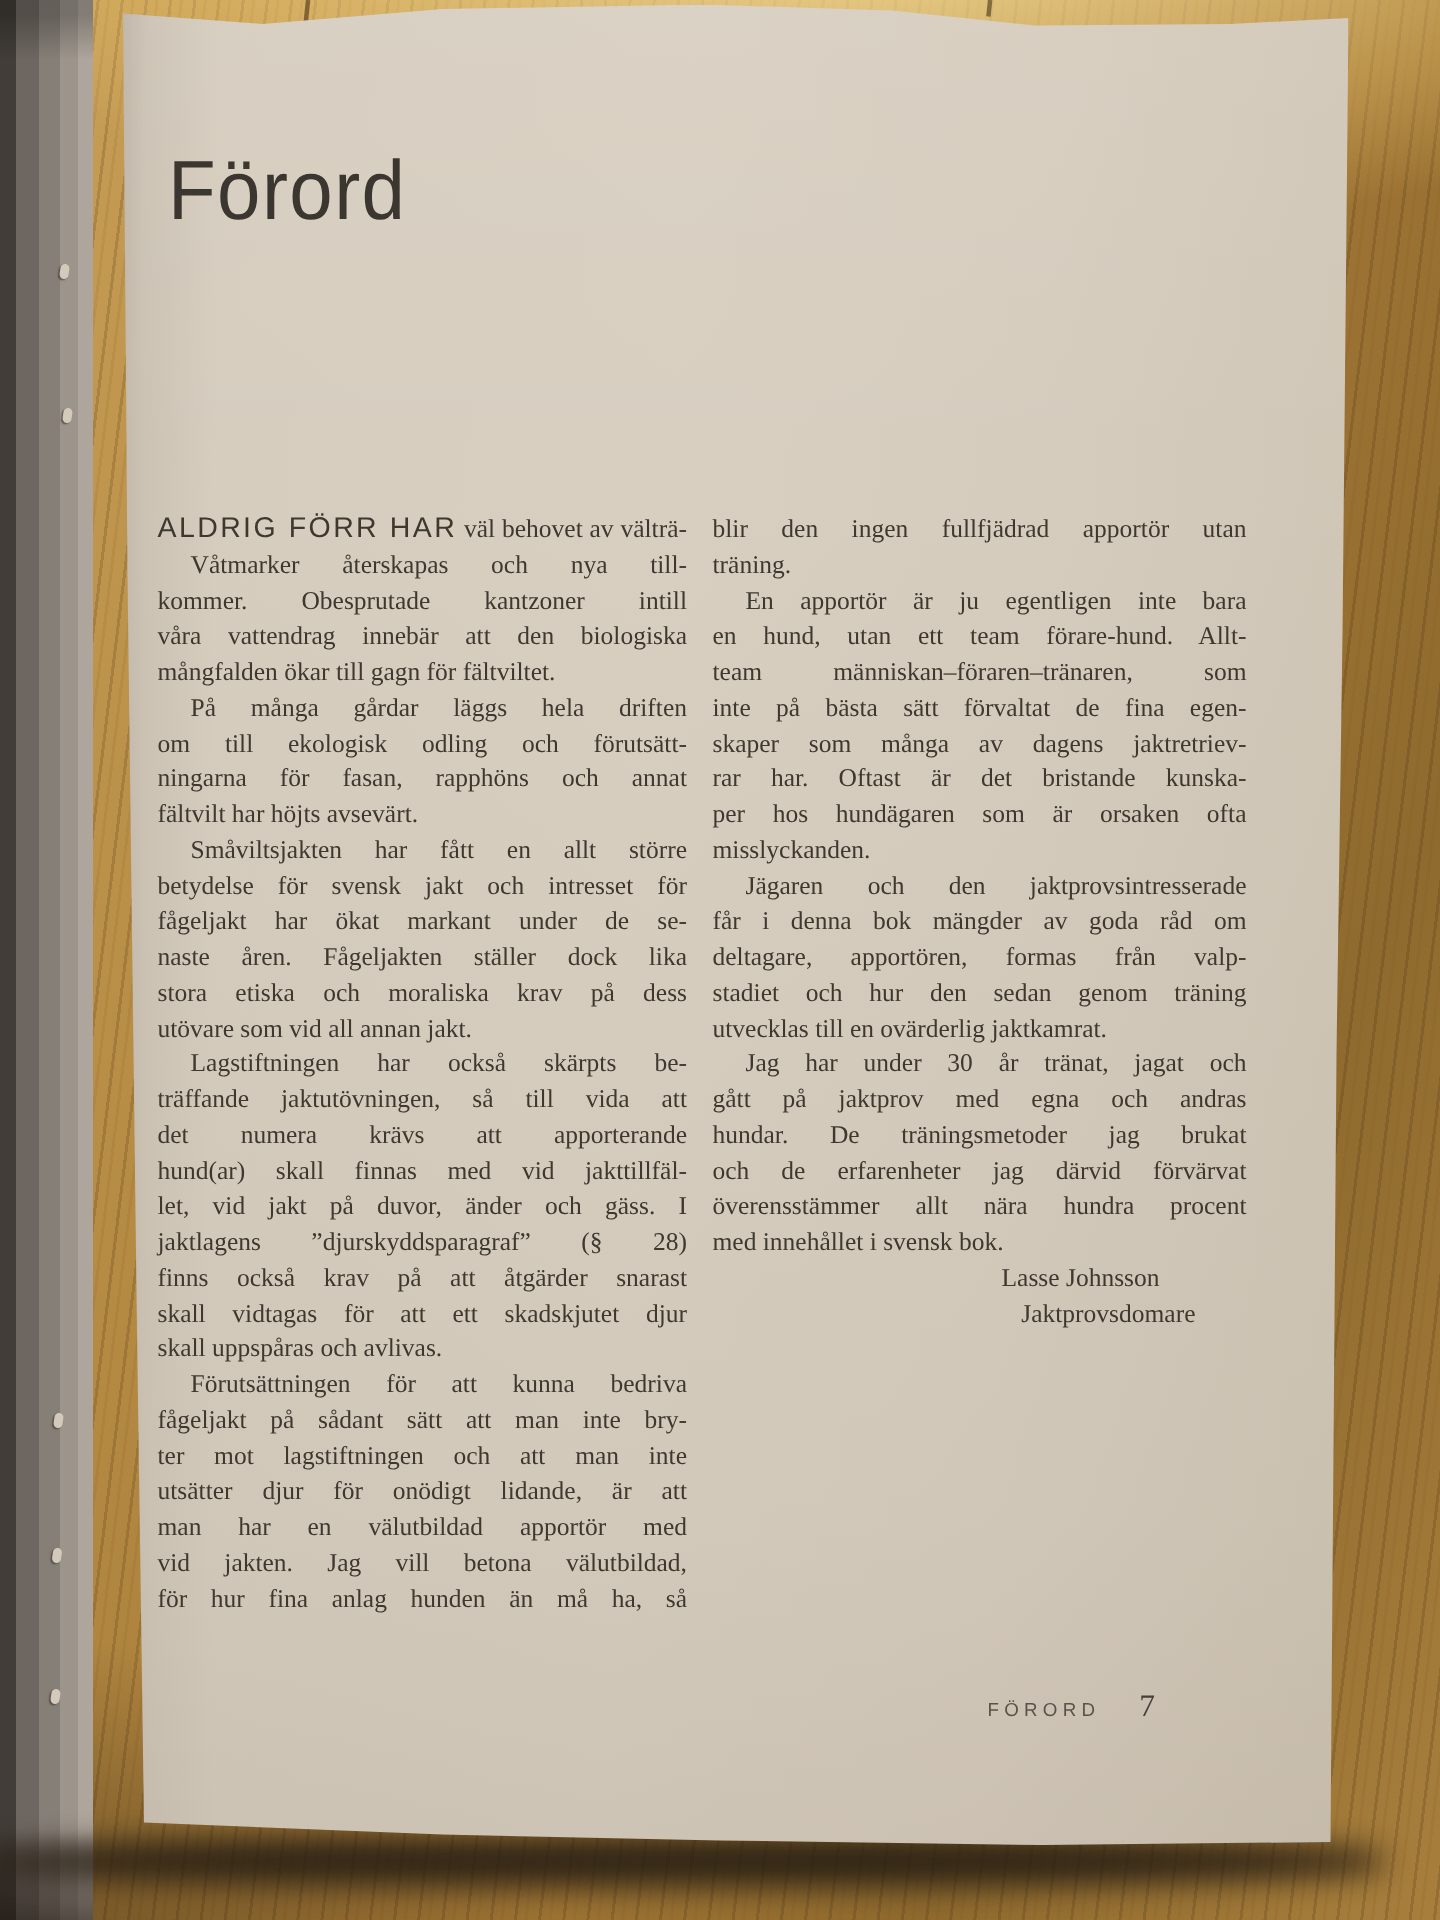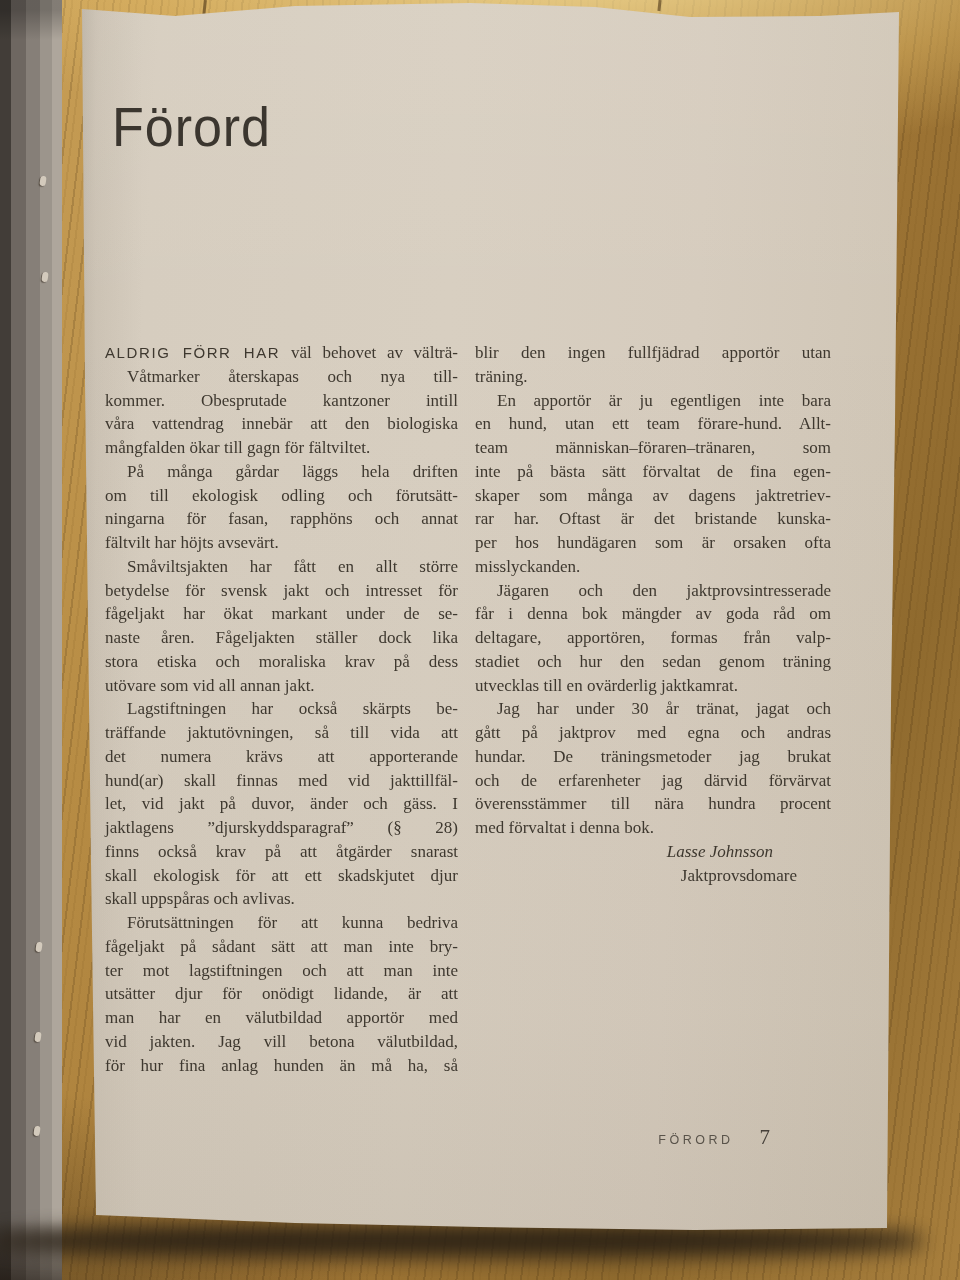--- a/index.html
+++ b/index.html
@@ -52,24 +52,24 @@
     position:absolute;left:55px;top:338px;width:726px;
     display:flex;gap:17px;
   }
   .col{width:353px;font-size:17px;line-height:23.75px;}
   .col-right{width:356px;}
   .line{text-align:justify;text-align-last:justify;text-justify:inter-word;white-space:normal;}
   .line.indent{padding-left:22px;}
   .line.last{text-align-last:left;}
   .lead-caps{
     font-family:"Liberation Sans","DejaVu Sans",sans-serif;
-    font-size:15px;letter-spacing:1.6px;color:#3e382f;
+    font-size:19px;letter-spacing:1.6px;color:#3e382f;
   }
   .line.sig{text-align:right;text-align-last:right;}
-  .sig-italic{font-style:italic;padding-right:58px;}
+  .sig-italic{padding-right:58px;}
   .sig-roman{padding-right:34px;}
   .footer{
     position:absolute;left:55px;top:1122px;width:665px;
     display:flex;justify-content:flex-end;align-items:baseline;gap:26px;
   }
   .footer-label{
     font-family:"Liberation Sans","DejaVu Sans",sans-serif;
     font-size:12.5px;letter-spacing:3.5px;color:#59534a;
   }
   .footer-number{font-size:21px;color:#46403a;}
@@ -104,21 +104,21 @@
         <div class="line">naste åren. Fågeljakten ställer dock lika</div>
         <div class="line">stora etiska och moraliska krav på dess</div>
         <div class="line last">utövare som vid all annan jakt.</div>
         <div class="line indent">Lagstiftningen har också skärpts be-</div>
         <div class="line">träffande jaktutövningen, så till vida att</div>
         <div class="line">det numera krävs att apporterande</div>
         <div class="line">hund(ar) skall finnas med vid jakttillfäl-</div>
         <div class="line">let, vid jakt på duvor, änder och gäss. I</div>
         <div class="line">jaktlagens ”djurskyddsparagraf” (§ 28)</div>
         <div class="line">finns också krav på att åtgärder snarast</div>
-        <div class="line">skall ekologisk för att ett skadskjutet djur</div>
+        <div class="line">skall vidtagas för att ett skadskjutet djur</div>
         <div class="line last">skall uppspåras och avlivas.</div>
         <div class="line indent">Förutsättningen för att kunna bedriva</div>
         <div class="line">fågeljakt på sådant sätt att man inte bry-</div>
         <div class="line">ter mot lagstiftningen och att man inte</div>
         <div class="line">utsätter djur för onödigt lidande, är att</div>
         <div class="line">man har en välutbildad apportör med</div>
         <div class="line">vid jakten. Jag vill betona välutbildad,</div>
         <div class="line">för hur fina anlag hunden än må ha, så</div>
       </div>
     <div class="col col-right">
@@ -134,22 +134,22 @@
         <div class="line last">misslyckanden.</div>
         <div class="line indent">Jägaren och den jaktprovsintresserade</div>
         <div class="line">får i denna bok mängder av goda råd om</div>
         <div class="line">deltagare, apportören, formas från valp-</div>
         <div class="line">stadiet och hur den sedan genom träning</div>
         <div class="line last">utvecklas till en ovärderlig jaktkamrat.</div>
         <div class="line indent">Jag har under 30 år tränat, jagat och</div>
         <div class="line">gått på jaktprov med egna och andras</div>
         <div class="line">hundar. De träningsmetoder jag brukat</div>
         <div class="line">och de erfarenheter jag därvid förvärvat</div>
-        <div class="line">överensstämmer till nära hundra procent</div>
-        <div class="line last">med förvaltat i denna bok.</div>
+        <div class="line">överensstämmer allt nära hundra procent</div>
+        <div class="line last">med innehållet i svensk bok.</div>
         <div class="line sig sig-italic">Lasse Johnsson</div>
         <div class="line sig sig-roman">Jaktprovsdomare</div>
       </div>
   </div>
 
   <div class="footer">
     <span class="footer-label">FÖRORD</span>
     <span class="footer-number">7</span>
   </div>
 </div>

